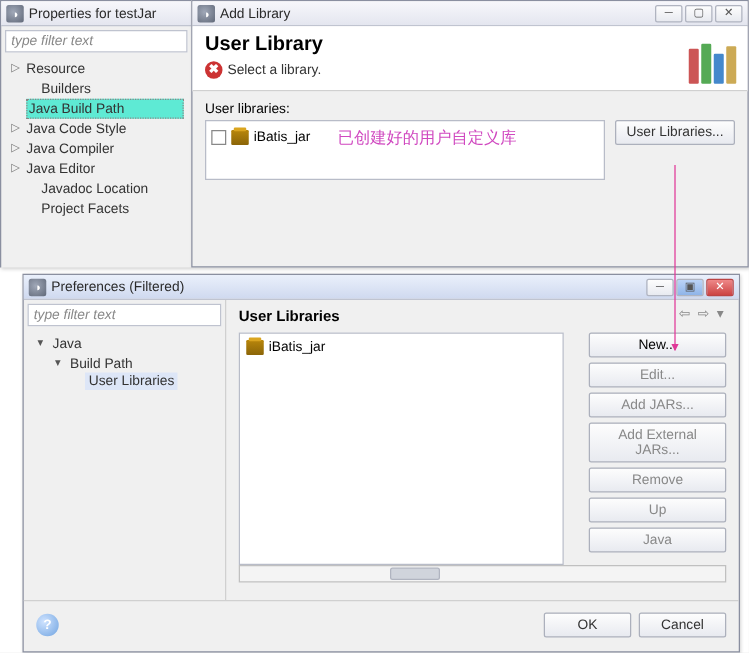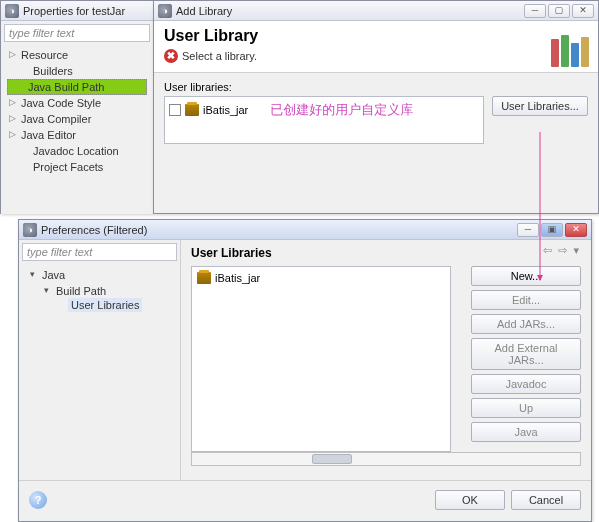--- a/index.html
+++ b/index.html
@@ -66,21 +66,21 @@
 
 <div class="win props">
   <div class="titlebar">
     <span class="ico">◑</span>
     <span class="ttl">Properties for testJar</span>
   </div>
   <div class="filter">type filter text</div>
   <div class="tree">
     <div class="nd">Resource</div>
     <div class="sub" style="padding:2px 0 2px 26px;">Builders</div>
-    <div class="sub sel" style="padding:1px 20px;border:1px dotted #888;background:#84cc16;">Java Build Path</div>
+    <div class="sub sel" style="margin-left:14px;padding:1px 1px;border:1px dotted #888;background:#5eead4;">Java Build Path</div>
     <div class="nd">Java Code Style</div>
     <div class="nd">Java Compiler</div>
     <div class="nd">Java Editor</div>
     <div class="sub" style="padding:2px 0 2px 26px;">Javadoc Location</div>
     <div class="sub" style="padding:2px 0 2px 26px;">Project Facets</div>
   </div>
 </div>
 
 <div class="win addlib">
   <div class="titlebar">
@@ -162,21 +162,21 @@
         <div class="li-item">
           <span class="jaricon"></span>
           <span>iBatis_jar</span>
         </div>
       </div>
       <div class="btncol">
         <div class="btn act">New...</div>
         <div class="btn">Edit...</div>
         <div class="btn">Add JARs...</div>
         <div class="btn">Add External JARs...</div>
-        <div class="btn">Javadoc</div>
+        <div class="btn">Remove</div>
         <div class="btn">Up</div>
         <div class="btn">Java</div>
       </div>
       <div class="scrollbar">
           <div class="thumb"></div>
         </div>
     </div>
   </div>
   <div class="footer">
     <div class="help">?</div>

